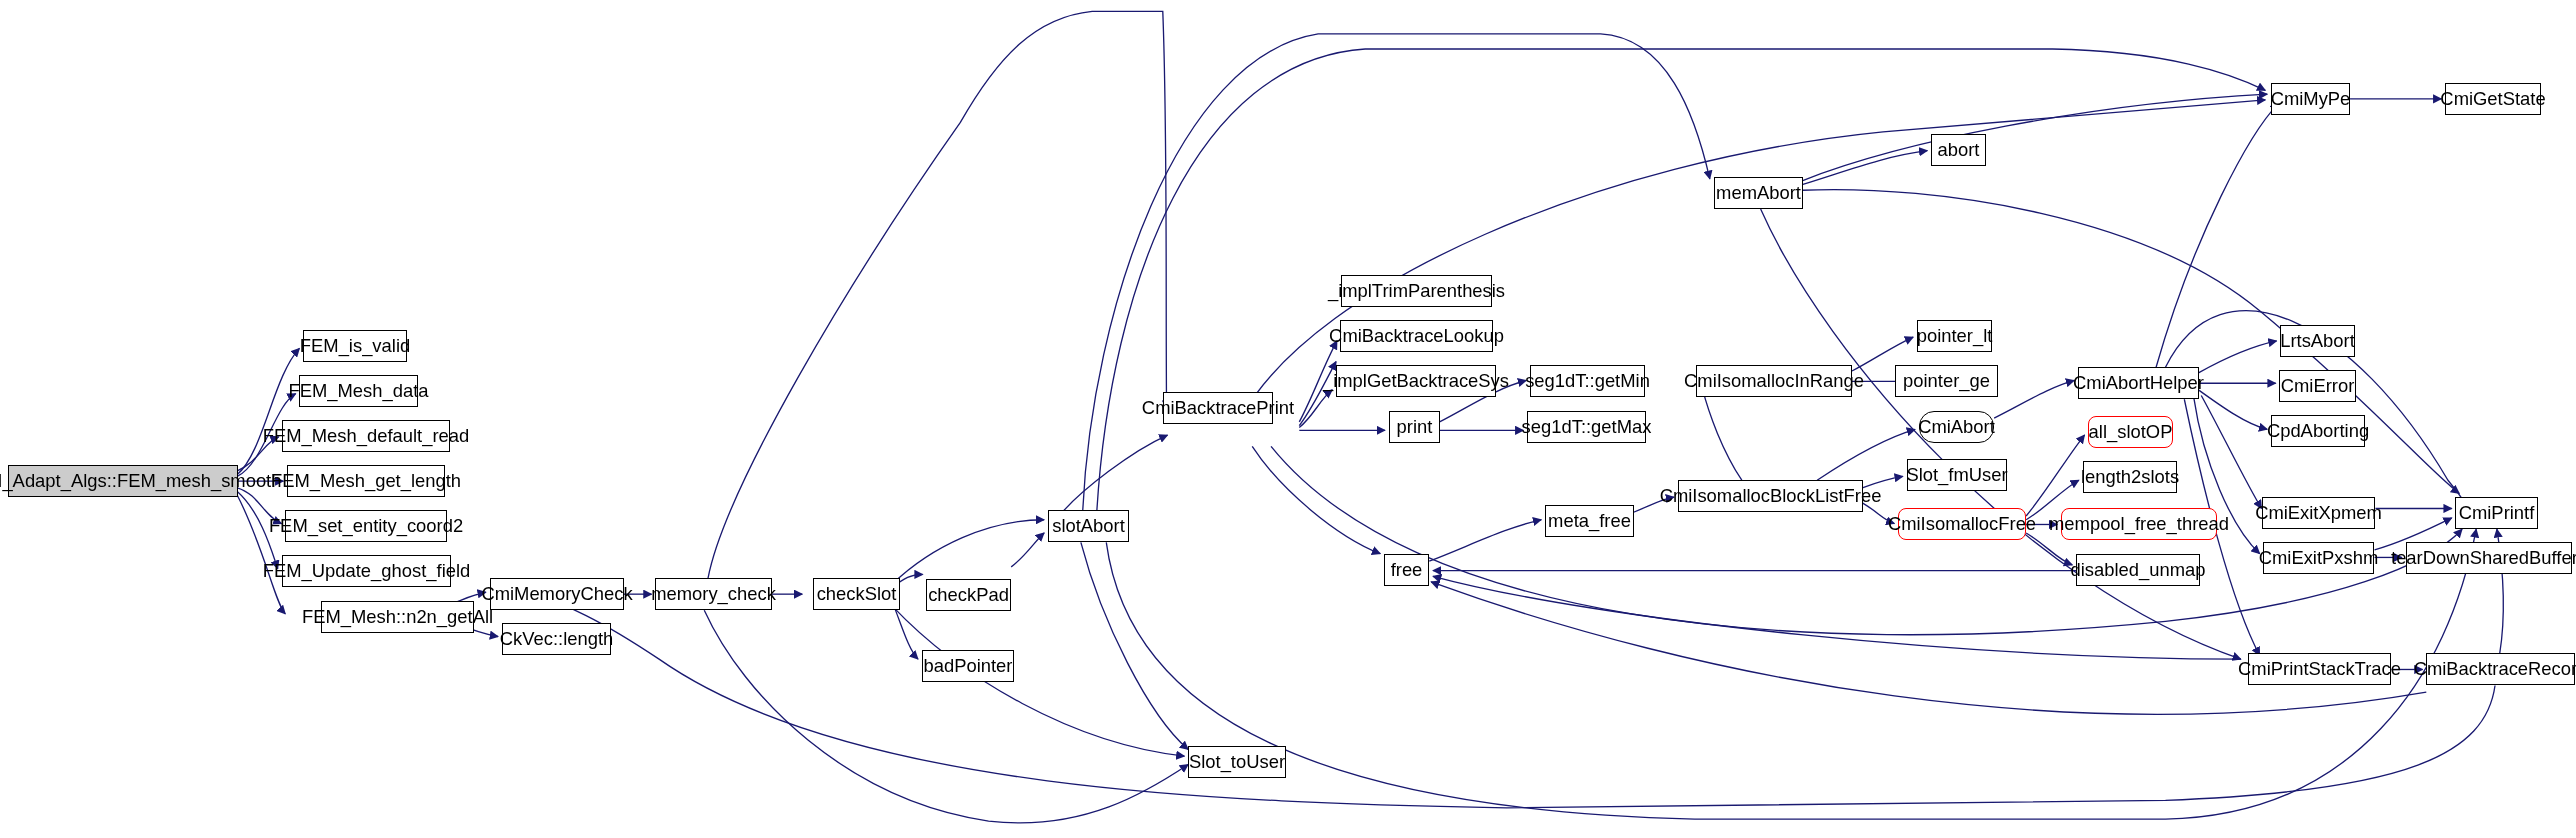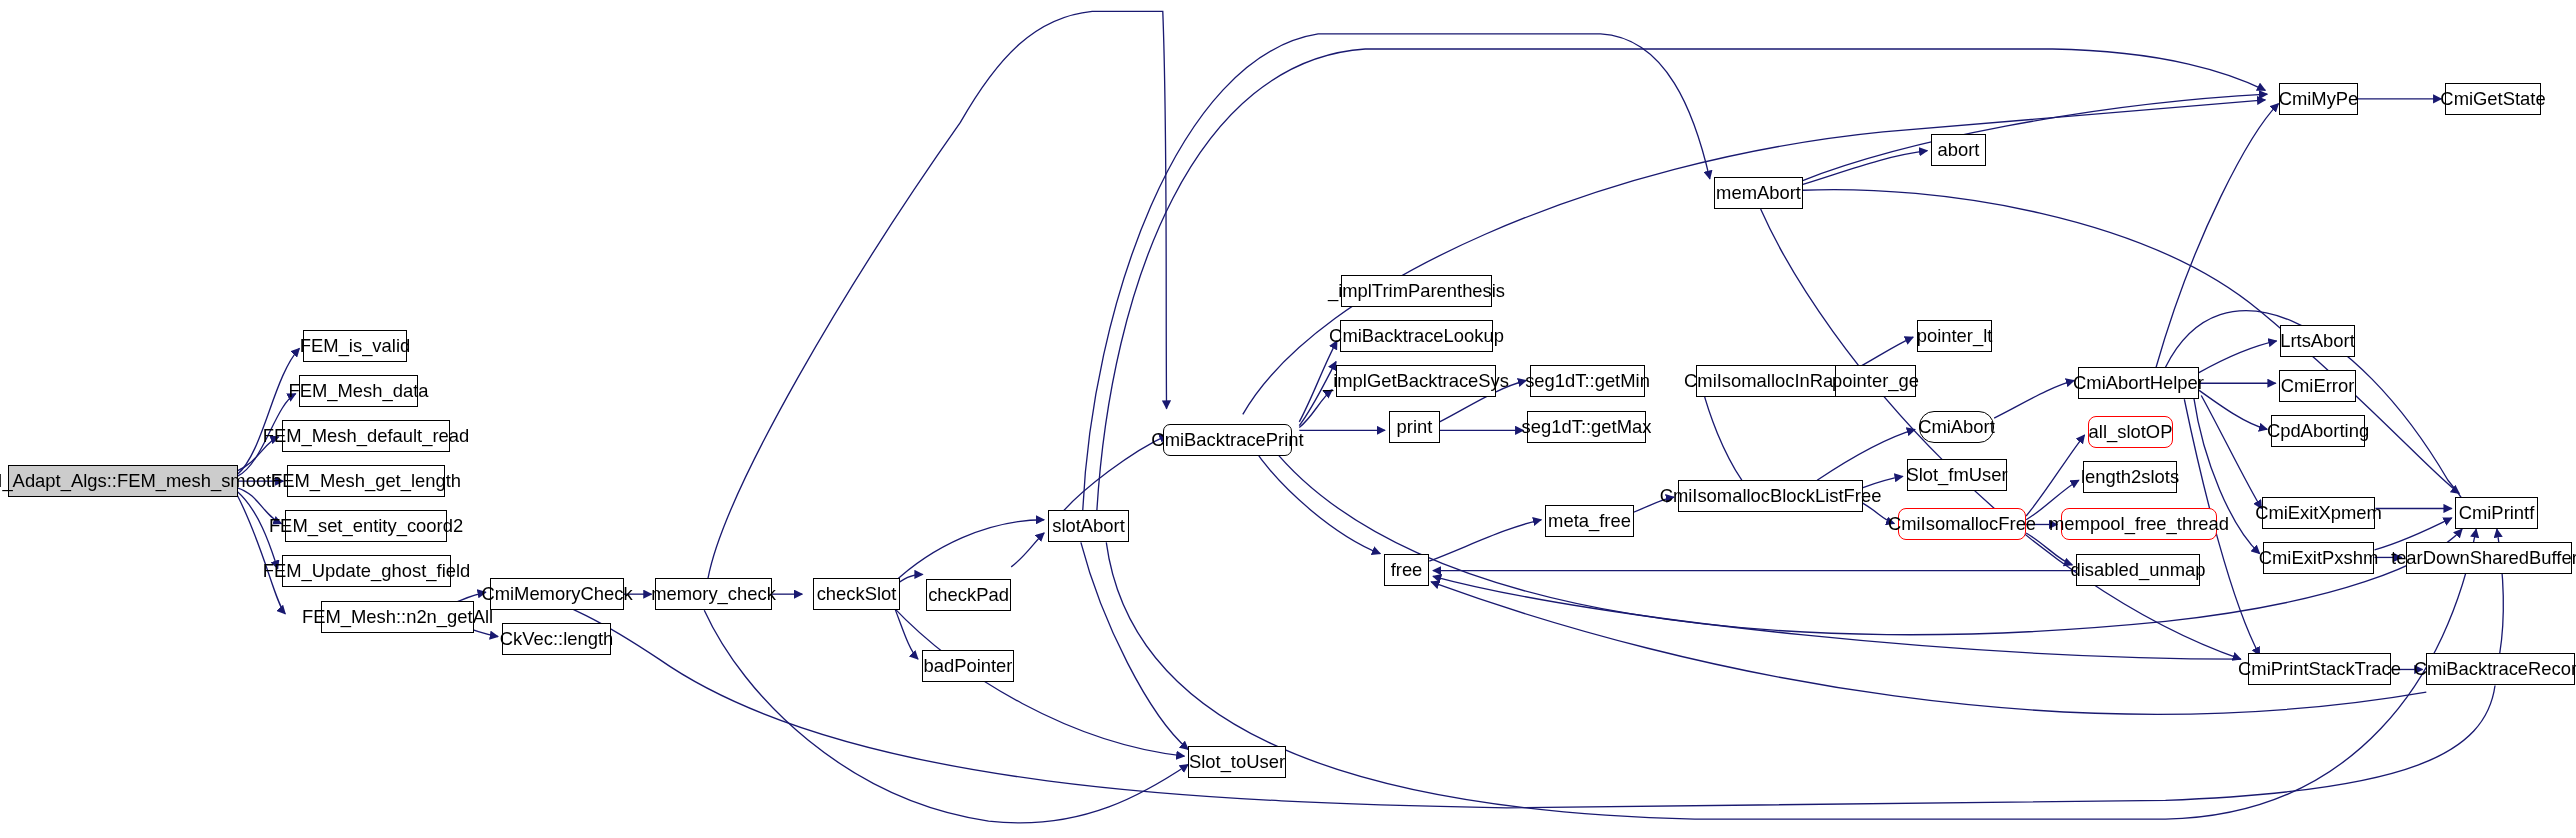--- a/index.html
+++ b/index.html
@@ -201,21 +201,21 @@
     </div>
     <div class="node" style="left: 922px; top: 650px; width: 92px;">
       <span>badPointer</span>
     </div>
     <div class="node" style="left: 1048px; top: 510px; width: 81px;">
       <span>slotAbort</span>
     </div>
     <div class="node" style="left: 1188px; top: 746px; width: 98px;">
       <span>Slot_toUser</span>
     </div>
-    <div class="node" style="left: 1163px; top: 424px; width: 129px; border-radius: 7px;">
+    <div class="node" style="left: 1163px; top: 392px; width: 110px;">
       <span>CmiBacktracePrint</span>
     </div>
     <div class="node" style="left: 1341px; top: 275px; width: 151px;">
       <span>_implTrimParenthesis</span>
     </div>
     <div class="node" style="left: 1340px; top: 320px; width: 153px;">
       <span>CmiBacktraceLookup</span>
     </div>
     <div class="node" style="left: 1336px; top: 365px; width: 160px;">
       <span>_implGetBacktraceSys</span>
@@ -243,21 +243,21 @@
     </div>
     <div class="node" style="left: 1714px; top: 177px; width: 89px;">
       <span>memAbort</span>
     </div>
     <div class="node" style="left: 1931px; top: 134px; width: 55px;">
       <span>abort</span>
     </div>
     <div class="node" style="left: 1917px; top: 320px; width: 75px;">
       <span>pointer_lt</span>
     </div>
-    <div class="node" style="left: 1835px; top: 365px; width: 81px;">
+    <div class="node" style="left: 1895px; top: 365px; width: 103px;">
       <span>pointer_ge</span>
     </div>
     <div class="node" style="left: 1919px; top: 411px; width: 75px; border-radius: 15px;">
       <span>CmiAbort</span>
     </div>
     <div class="node" style="left: 1907px; top: 459px; width: 100px;">
       <span>Slot_fmUser</span>
     </div>
     <div class="node red" style="left: 1898px; top: 508px; width: 128px;">
       <span>CmiIsomallocFree</span>
@@ -291,21 +291,21 @@
     </div>
     <div class="node" style="left: 2263px; top: 542px; width: 111px;">
       <span>CmiExitPxshm</span>
     </div>
     <div class="node" style="left: 2455px; top: 497px; width: 83px;">
       <span>CmiPrintf</span>
     </div>
     <div class="node" style="left: 2406px; top: 542px; width: 166px;">
       <span>tearDownSharedBuffers</span>
     </div>
-    <div class="node" style="left: 2271px; top: 83px; width: 79px; margin-left: 8px;">
+    <div class="node" style="left: 2271px; top: 83px; width: 79px;">
       <span>CmiMyPe</span>
     </div>
     <div class="node" style="left: 2445px; top: 83px; width: 96px;">
       <span>CmiGetState</span>
     </div>
     <div class="node" style="left: 2248px; top: 653px; width: 143px;">
       <span>CmiPrintStackTrace</span>
     </div>
     <div class="node" style="left: 2426px; top: 653px; width: 149px;">
       <span>CmiBacktraceRecord</span>

